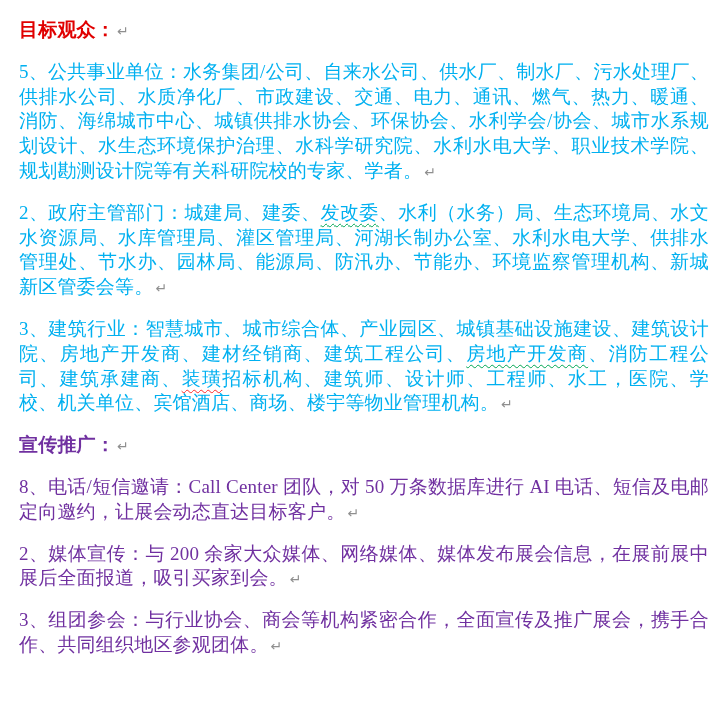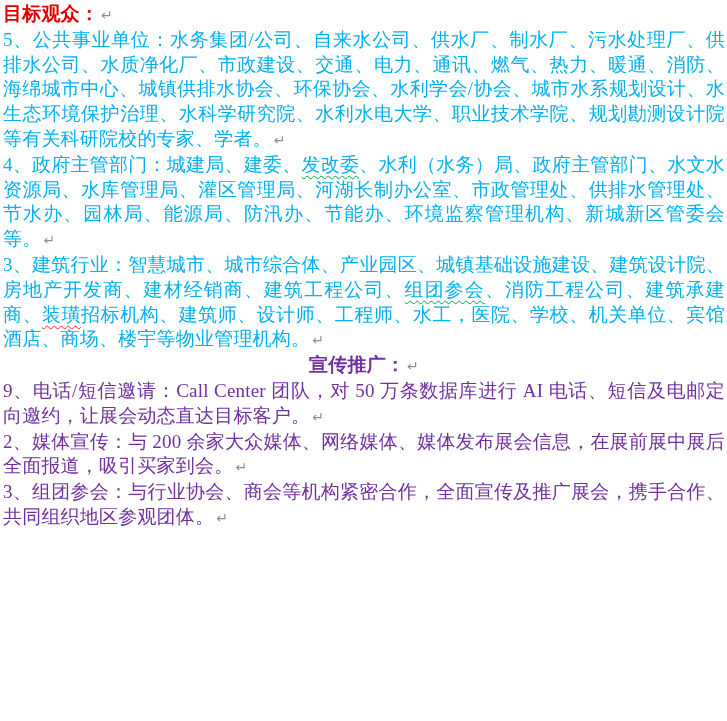--- a/index.html
+++ b/index.html
@@ -17,21 +17,21 @@
     box-sizing: border-box;
     width: 727px;
     padding: 2px 2px 0 3px;
     font-size: 19px;
     line-height: 24.8px;
     text-align: justify;
     text-justify: inter-ideograph;
     letter-spacing: 0.2px;
   }
   p.block {
-    margin: 0;
+    margin: 16px;
     padding: 0;
   }
   p.heading {
     font-weight: bold;
     text-align: left;
   }
   .bold {
     font-weight: bold;
   }
   .wavy {
@@ -49,19 +49,19 @@
     font-weight: normal;
     padding-left: 2px;
   }
 </style>
 </head>
 <body>
 
 <div class="doc" id="doc">
     <p class="block heading bold" style="color: rgb(224, 0, 0);"><span>目标观众：</span><span class="pmark">↵</span></p>
     <p class="block para" style="color: rgb(0, 176, 240);"><span>5、公共事业单位：水务集团/公司、自来水公司、供水厂、制水厂、污水处理厂、供排水公司、水质净化厂、市政建设、交通、电力、通讯、燃气、热力、暖通、消防、海绵城市中心、城镇供排水协会、环保协会、水利学会/协会、城市水系规划设计、水生态环境保护治理、水科学研究院、水利水电大学、职业技术学院、规划勘测设计院等有关科研院校的专家、学者。</span><span class="pmark">↵</span></p>
-    <p class="block para" style="color: rgb(0, 176, 240);"><span>4、政府主管部门：城建局、建委、</span><span class="wavy wavy-green">发改委</span><span>、水利（水务）局、政府主管部门、水文水资源局、水库管理局、灌区管理局、河湖长制办公室、市政管理处、供排水管理处、节水办、园林局、能源局、防汛办、节能办、环境监察管理机构、新城新区管委会等。</span><span class="pmark">↵</span></p>
-    <p class="block para" style="color: rgb(0, 176, 240);"><span>3、建筑行业：智慧城市、城市综合体、产业园区、城镇基础设施建设、建筑设计院、房地产开发商、建材经销商、建筑工程公司、</span><span class="wavy wavy-green">组团参会</span><span>、消防工程公司、建筑承建商、</span><span class="wavy wavy-red">装璜</span><span>招标机构、建筑师、设计师、工程师、水工，医院、学校、机关单位、宾馆酒店、商场、楼宇等物业管理机构。</span><span class="pmark">↵</span></p>
-    <p class="block heading bold" style="color: rgb(112, 48, 160); text-align: center;"><span>宣传推广：</span><span class="pmark">↵</span></p>
-    <p class="block para" style="color: rgb(112, 48, 160);"><span>9、电话/短信邀请：Call Center 团队，对 50 万条数据库进行 AI 电话、短信及电邮定向邀约，让展会动态直达目标客户。</span><span class="pmark">↵</span></p>
+    <p class="block para" style="color: rgb(0, 176, 240);"><span>2、政府主管部门：城建局、建委、</span><span class="wavy wavy-green">发改委</span><span>、水利（水务）局、生态环境局、水文水资源局、水库管理局、灌区管理局、河湖长制办公室、水利水电大学、供排水管理处、节水办、园林局、能源局、防汛办、节能办、环境监察管理机构、新城新区管委会等。</span><span class="pmark">↵</span></p>
+    <p class="block para" style="color: rgb(0, 176, 240);"><span>3、建筑行业：智慧城市、城市综合体、产业园区、城镇基础设施建设、建筑设计院、房地产开发商、建材经销商、建筑工程公司、</span><span class="wavy wavy-green">房地产开发商</span><span>、消防工程公司、建筑承建商、</span><span class="wavy wavy-red">装璜</span><span>招标机构、建筑师、设计师、工程师、水工，医院、学校、机关单位、宾馆酒店、商场、楼宇等物业管理机构。</span><span class="pmark">↵</span></p>
+    <p class="block heading bold" style="color: rgb(112, 48, 160);"><span>宣传推广：</span><span class="pmark">↵</span></p>
+    <p class="block para" style="color: rgb(112, 48, 160);"><span>8、电话/短信邀请：Call Center 团队，对 50 万条数据库进行 AI 电话、短信及电邮定向邀约，让展会动态直达目标客户。</span><span class="pmark">↵</span></p>
     <p class="block para" style="color: rgb(112, 48, 160);"><span>2、媒体宣传：与 200 余家大众媒体、网络媒体、媒体发布展会信息，在展前展中展后全面报道，吸引买家到会。</span><span class="pmark">↵</span></p>
     <p class="block para" style="color: rgb(112, 48, 160);"><span>3、组团参会：与行业协会、商会等机构紧密合作，全面宣传及推广展会，携手合作、共同组织地区参观团体。</span><span class="pmark">↵</span></p>
   </div>
 
 </body></html>

